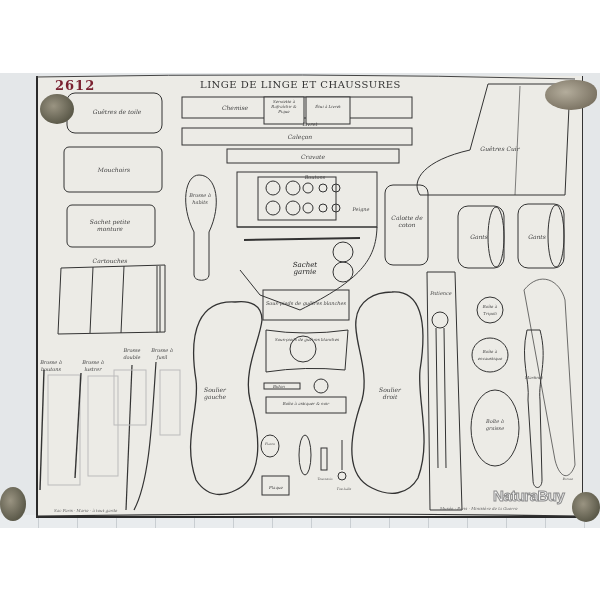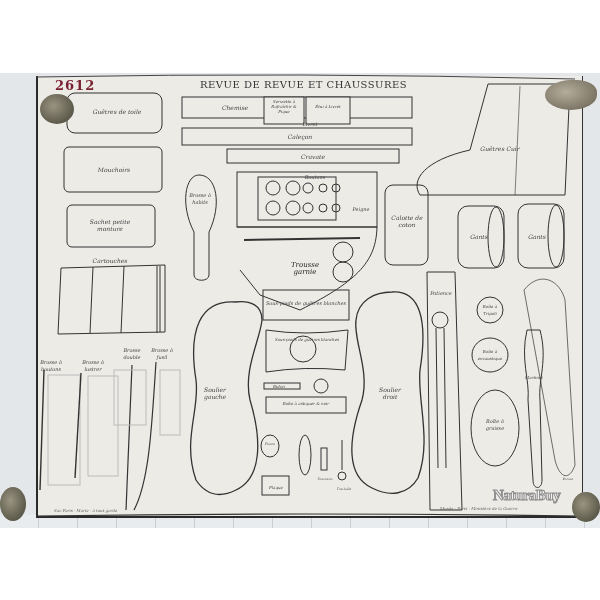--- a/index.html
+++ b/index.html
@@ -5,21 +5,21 @@
   html,body{margin:0;padding:0;background:#fff;}
   body{width:600px;height:600px;position:relative;overflow:hidden;font-family:"DejaVu Serif",serif;}
   .bg-wall{position:absolute;left:0;top:73px;width:600px;height:455px;background:#e4e7e9;}
   .tiles{position:absolute;left:0;top:515px;width:600px;height:13px;background:repeating-linear-gradient(90deg,#e9ecee 0 38px,#c9ced2 38px 39px);}
   .sheet{position:absolute;left:36px;top:76px;width:544px;height:440px;background:#ecebe6;border-left:2px solid #2a2a2a;border-bottom:2px solid #2a2a2a;border-right:1px solid #333;}
   .svg-layer{position:absolute;left:0;top:0;}
   .lbl{position:absolute;font-style:italic;font-size:6px;color:#444;text-align:center;line-height:7px;}
   .title{position:absolute;left:200px;top:79px;font-size:10px;letter-spacing:0.5px;color:#333;font-family:"DejaVu Serif",serif;}
   .inv{position:absolute;left:55px;top:78px;font-size:13px;font-weight:bold;color:#7a2030;font-family:"DejaVu Serif",serif;letter-spacing:1px;}
   .stone{position:absolute;background:radial-gradient(ellipse at 40% 40%,#9a9482,#5c5a4a 70%);border-radius:50%;}
-  .watermark{position:absolute;left:493px;top:487px;font-family:Liberation Serif, serif;font-size:15px;font-weight:bold;color:#f2f2f2;-webkit-text-stroke:1px #8e8e8e;letter-spacing:-0.5px;}
+  .watermark{position:absolute;left:493px;top:487px;font-family:Liberation Sans, sans-serif;font-size:15px;font-weight:bold;color:#f2f2f2;-webkit-text-stroke:1px #8e8e8e;letter-spacing:-0.5px;}
   .foot{position:absolute;font-size:4px;font-style:italic;color:#666;}
 </style>
 </head>
 <body>
 
 <div class="bg-wall"></div>
 <div class="tiles"></div>
 
 <div class="sheet"></div>
 
@@ -114,37 +114,37 @@
 
   <path d="M36 516 Q300 512 580 516" stroke="#333" stroke-width="1.2"></path>
 </svg>
 
 <div class="stone" style="left:40px;top:94px;width:34px;height:30px;"></div>
 <div class="stone" style="left:545px;top:80px;width:52px;height:30px;border-radius:50% 40% 50% 50%;background:radial-gradient(ellipse at 40% 40%,#b4ad9c,#7a7262 75%);"></div>
 <div class="stone" style="left:0px;top:487px;width:26px;height:34px;"></div>
 <div class="stone" style="left:572px;top:492px;width:28px;height:30px;"></div>
 
 <div class="inv">2612</div>
-<div class="title">REVUE DE REVUE ET CHAUSSURES</div>
+<div class="title">LINGE DE LINGE ET CHAUSSURES</div>
 
 <div class="lbl" style="left:82px;top:108px;width:70px;">Guêtres de toile</div>
 <div class="lbl" style="left:210px;top:104px;width:50px;">Chemise</div>
 <div class="lbl" style="left:266px;top:99px;width:36px;font-size:4px;line-height:5px;">Serviette à Rafraîchir &amp; Pique</div>
 <div class="lbl" style="left:308px;top:103px;width:40px;font-size:4px;">Étui à Livret</div>
 <div class="lbl" style="left:300px;top:121px;width:20px;font-size:5px;">Livret</div>
 <div class="lbl" style="left:280px;top:133px;width:40px;">Caleçon</div>
 <div class="lbl" style="left:84px;top:166px;width:60px;">Mouchoirs</div>
 <div class="lbl" style="left:293px;top:153px;width:40px;">Cravate</div>
 <div class="lbl" style="left:186px;top:192px;width:28px;font-size:5px;">Brosse à habits</div>
 <div class="lbl" style="left:300px;top:174px;width:30px;font-size:5px;">Boutons</div>
 <div class="lbl" style="left:350px;top:206px;width:22px;font-size:5px;">Peigne</div>
 <div class="lbl" style="left:465px;top:145px;width:70px;">Guêtres Cuir</div>
 <div class="lbl" style="left:80px;top:218px;width:60px;">Sachet petite monture</div>
 <div class="lbl" style="left:80px;top:257px;width:60px;">Cartouches</div>
-<div class="lbl" style="left:290px;top:262px;width:30px;font-size:7px;color:#222;">Trousse garnie</div>
+<div class="lbl" style="left:290px;top:262px;width:30px;font-size:7px;color:#222;">Sachet garnie</div>
 <div class="lbl" style="left:388px;top:214px;width:38px;">Calotte de coton</div>
 <div class="lbl" style="left:464px;top:233px;width:30px;">Gants</div>
 <div class="lbl" style="left:522px;top:233px;width:30px;">Gants</div>
 <div class="lbl" style="left:264px;top:300px;width:84px;font-size:5px;">Sous-pieds de guêtres blanches</div>
 <div class="lbl" style="left:268px;top:336px;width:78px;font-size:4px;">Sous-pieds de guêtres blanches</div>
 <div class="lbl" style="left:200px;top:386px;width:30px;">Soulier gauche</div>
 <div class="lbl" style="left:375px;top:386px;width:30px;">Soulier droit</div>
 <div class="lbl" style="left:264px;top:383px;width:30px;font-size:4px;">Bidon</div>
 <div class="lbl" style="left:268px;top:400px;width:76px;font-size:4px;">Boîte à astiquer &amp; noir</div>
 <div class="lbl" style="left:429px;top:290px;width:24px;font-size:5px;">Patience</div>

